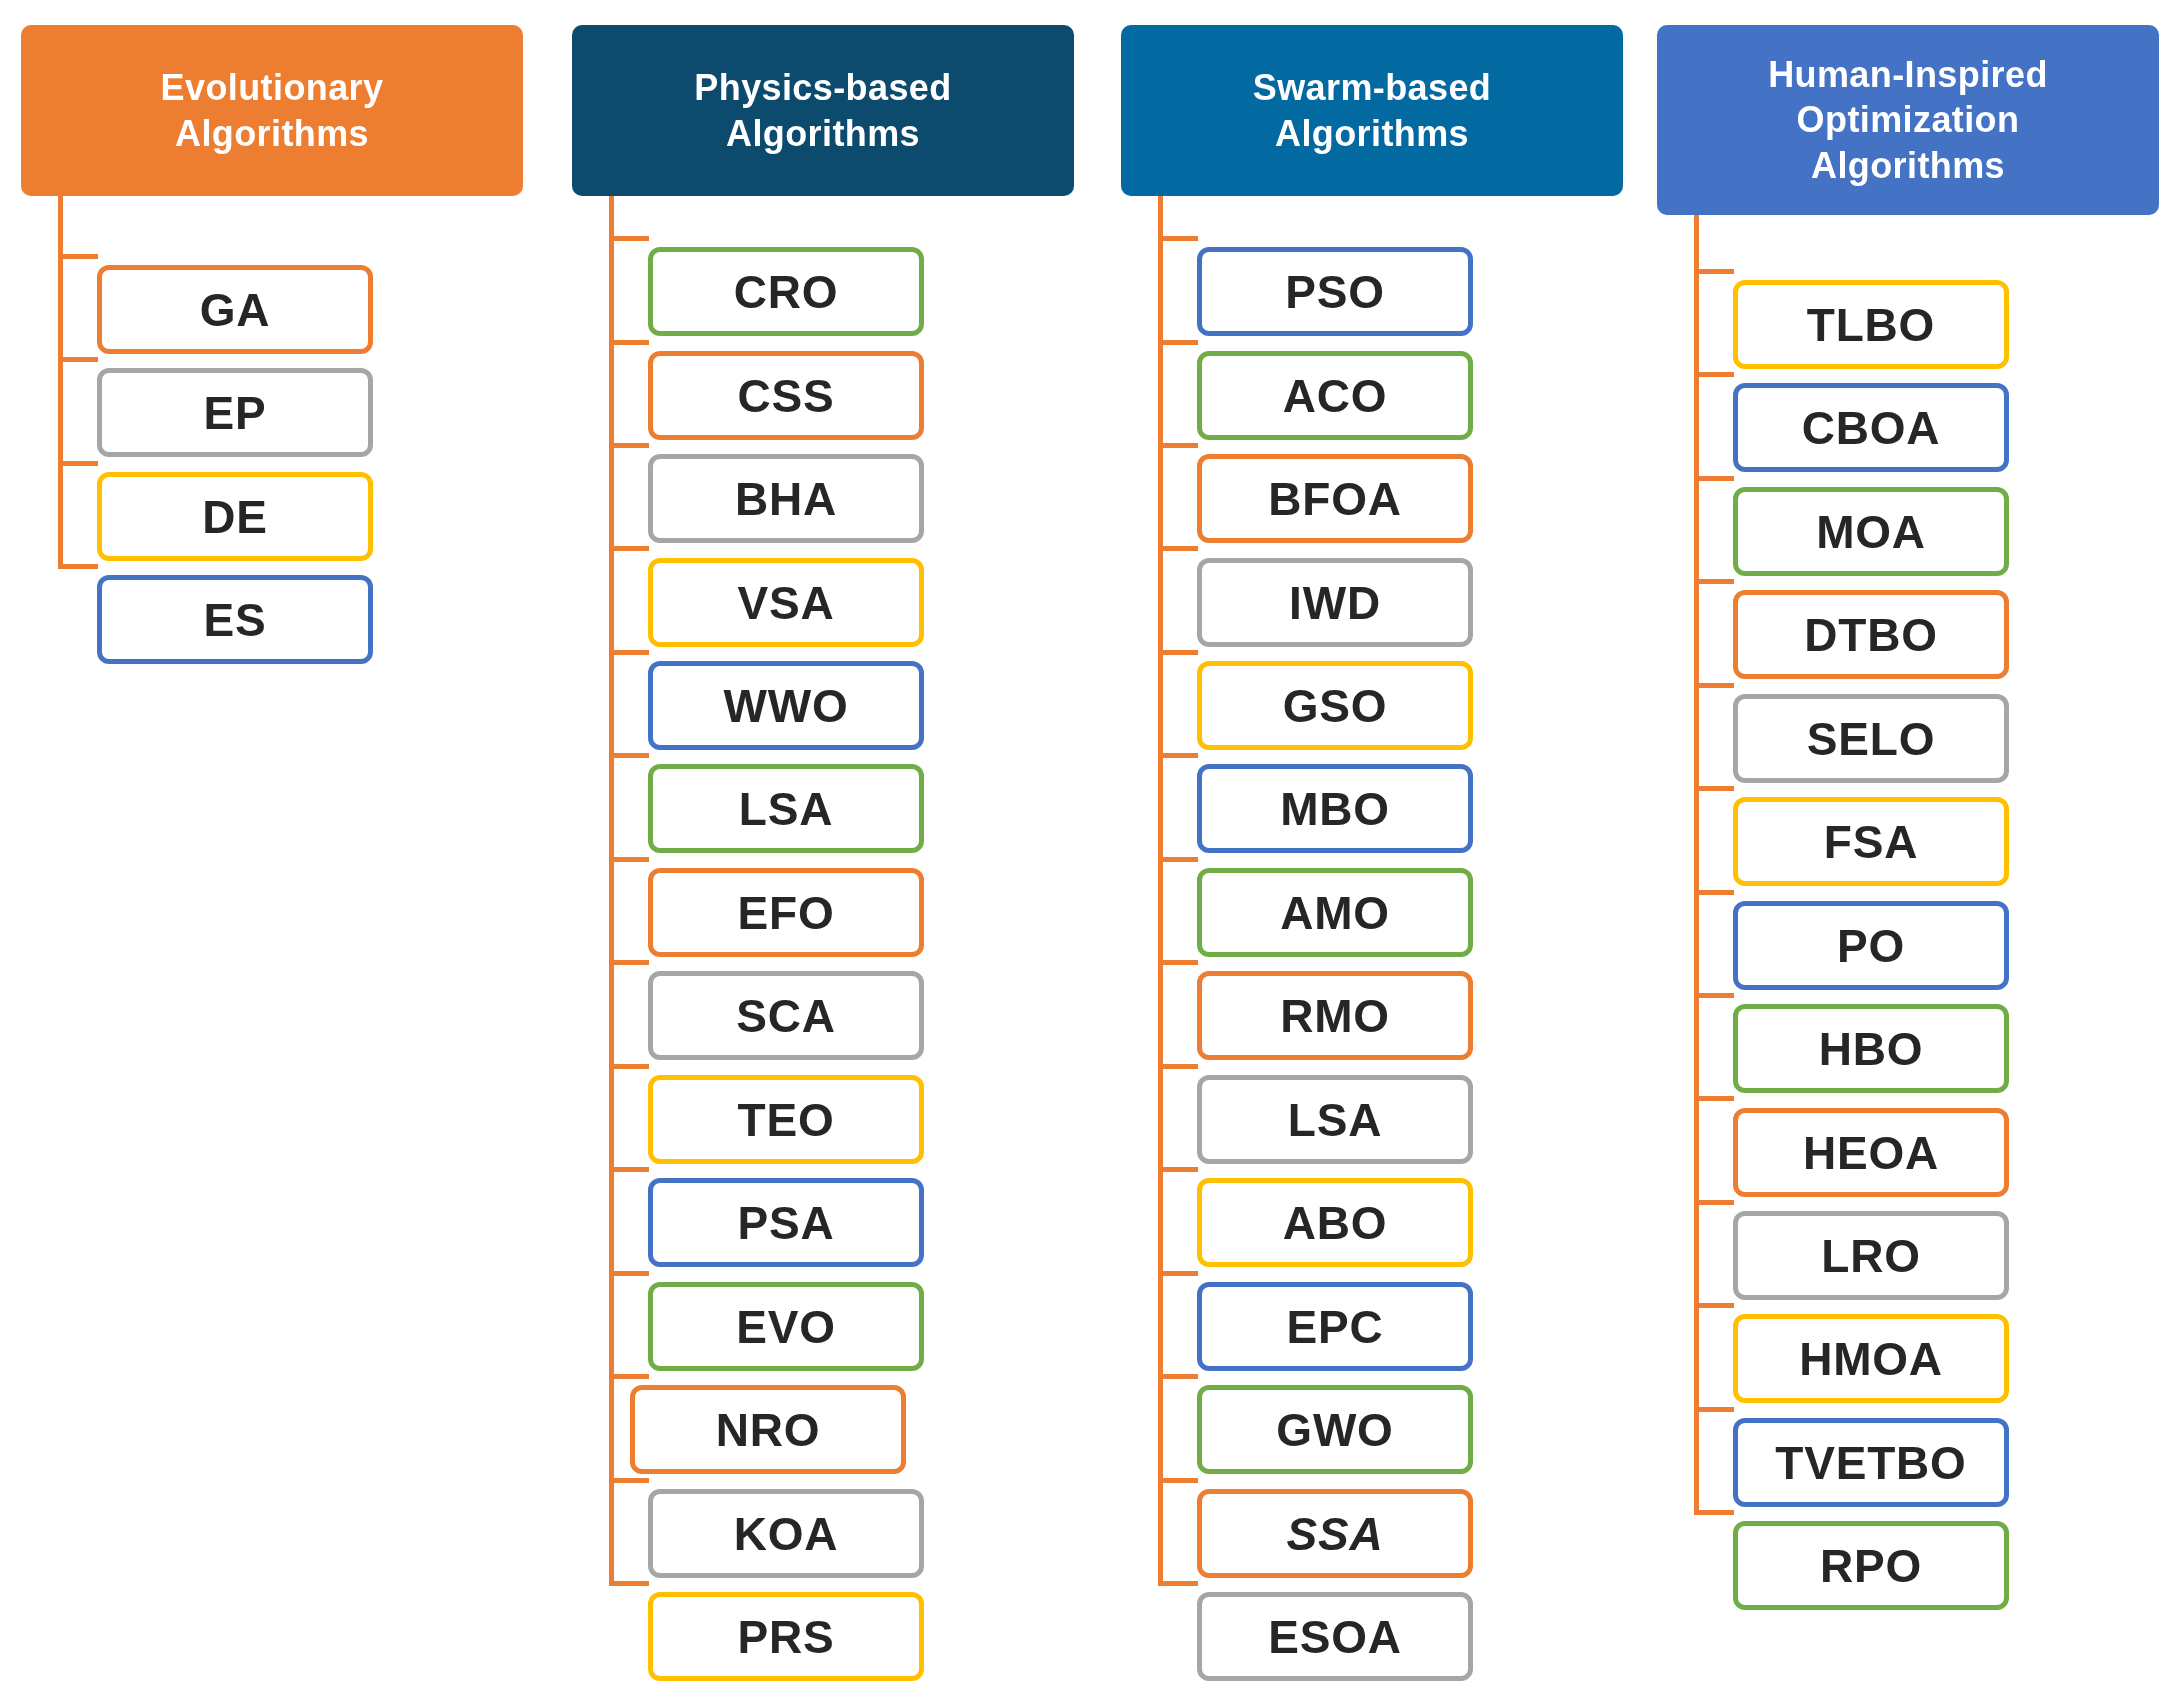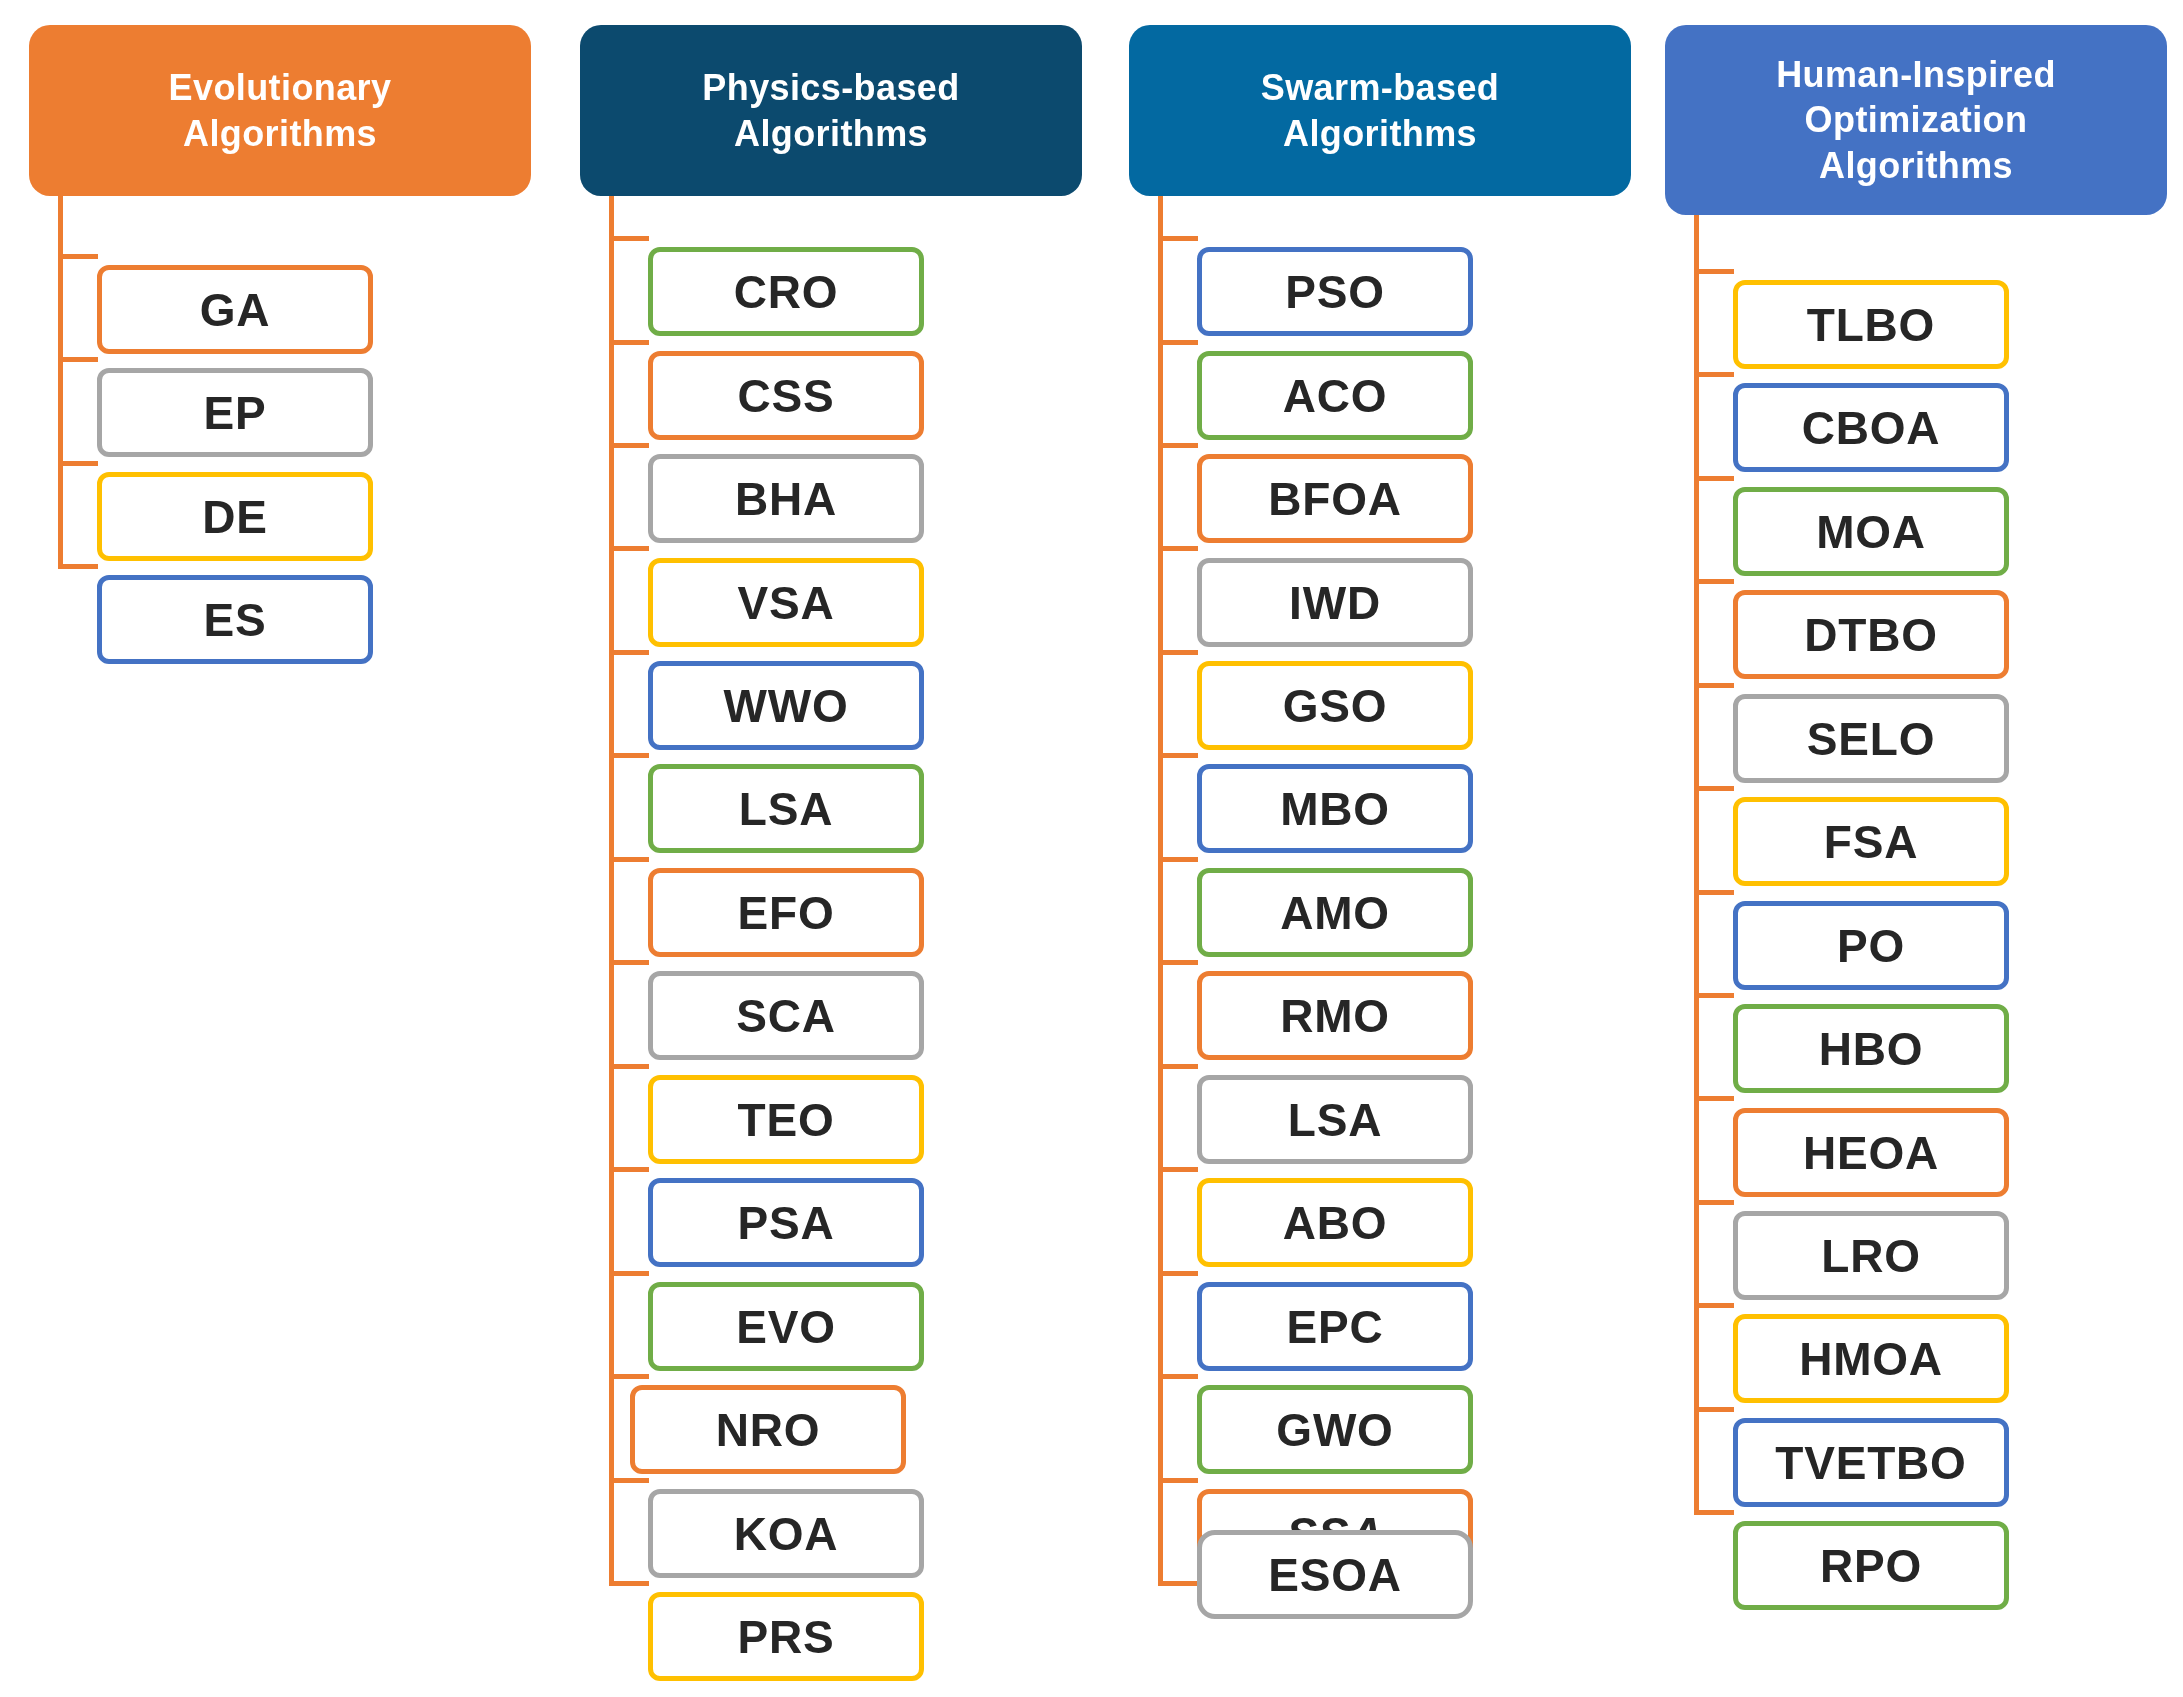--- a/index.html
+++ b/index.html
@@ -6,28 +6,27 @@
   #canvas{
     position:relative;
     width:2183px;height:1698px;
     background:#ffffff;
     font-family:"Liberation Sans", sans-serif;
     overflow:hidden;
   }
   .column{position:absolute;top:25px;}
   .category-header{
     position:absolute;left:0;top:0;width:100%;
-    border-radius:21px;
+    border-radius:10px;
     display:flex;align-items:center;justify-content:center;
     text-align:center;
     color:#ffffff;
     font-size:36px;font-weight:700;line-height:1.26;
     white-space:pre-line;
     letter-spacing:0.4px;
-    margin-left:8px;
   }
   .algo-box{
     position:absolute;
     background:#ffffff;
     border-style:solid;border-width:5.3px;
     border-radius:12px;
     display:flex;align-items:center;justify-content:center;
     font-size:46px;font-weight:700;color:#262626;
     letter-spacing:0.8px;
     margin-top:48px;
@@ -108,21 +107,21 @@
       <div class="algo-box" style="left: 76px; top: 1002px; width: 266px; height: 79px; border-color: rgb(166, 166, 166);">LSA</div>
       <div class="stub" style="left: 37px; top: 1142px; width: 40px; height: 5.3px; background: rgb(237, 125, 49);"></div>
       <div class="algo-box" style="left: 76px; top: 1105px; width: 266px; height: 79px; border-color: rgb(255, 192, 0);">ABO</div>
       <div class="stub" style="left: 37px; top: 1246px; width: 40px; height: 5.3px; background: rgb(237, 125, 49);"></div>
       <div class="algo-box" style="left: 76px; top: 1209px; width: 266px; height: 79px; border-color: rgb(68, 114, 196);">EPC</div>
       <div class="stub" style="left: 37px; top: 1349px; width: 40px; height: 5.3px; background: rgb(237, 125, 49);"></div>
       <div class="algo-box" style="left: 76px; top: 1312px; width: 266px; height: 79px; border-color: rgb(112, 173, 71);">GWO</div>
       <div class="stub" style="left: 37px; top: 1453px; width: 40px; height: 5.3px; background: rgb(237, 125, 49);"></div>
       <div class="algo-box" style="left: 76px; top: 1416px; width: 266px; height: 79px; border-color: rgb(237, 125, 49); font-style: italic;">SSA</div>
       <div class="stub" style="left: 37px; top: 1556px; width: 40px; height: 5.3px; background: rgb(237, 125, 49);"></div>
-      <div class="algo-box" style="left: 76px; top: 1457px; width: 266px; height: 79px; border-color: rgb(166, 166, 166); border-radius: 18px;">ESOA</div>
+      <div class="algo-box" style="left: 76px; top: 1519px; width: 266px; height: 79px; border-color: rgb(166, 166, 166);">ESOA</div>
     </div>
     <div class="column" style="left: 1657px; width: 502px; height: 1673px;">
       <div class="category-header" style="height: 190px; background: rgb(68, 114, 196);">Human-Inspired
 Optimization
 Algorithms</div>
       <div class="vline" style="left: 37px; top: 190px; width: 5.3px; height: 1300px; background: rgb(237, 125, 49);"></div>
       <div class="stub" style="left: 37px; top: 244px; width: 40px; height: 5.3px; background: rgb(237, 125, 49);"></div>
       <div class="algo-box" style="left: 76px; top: 207px; width: 266px; height: 79px; border-color: rgb(255, 192, 0);">TLBO</div>
       <div class="stub" style="left: 37px; top: 347px; width: 40px; height: 5.3px; background: rgb(237, 125, 49);"></div>
       <div class="algo-box" style="left: 76px; top: 310px; width: 266px; height: 79px; border-color: rgb(68, 114, 196);">CBOA</div>

